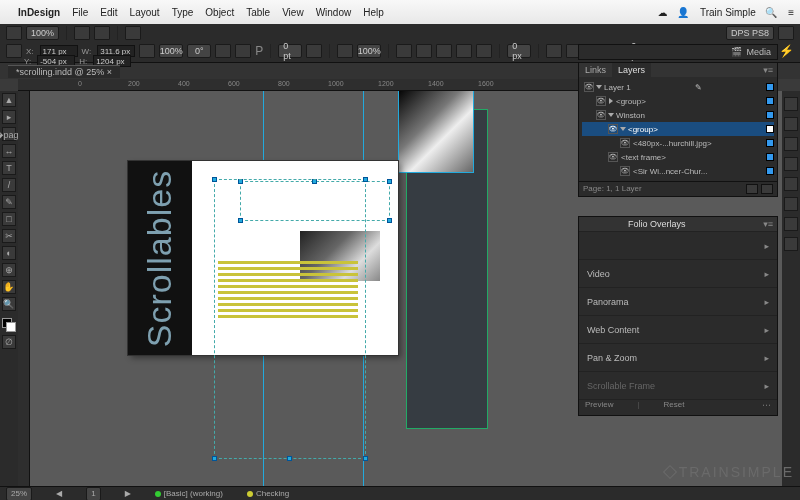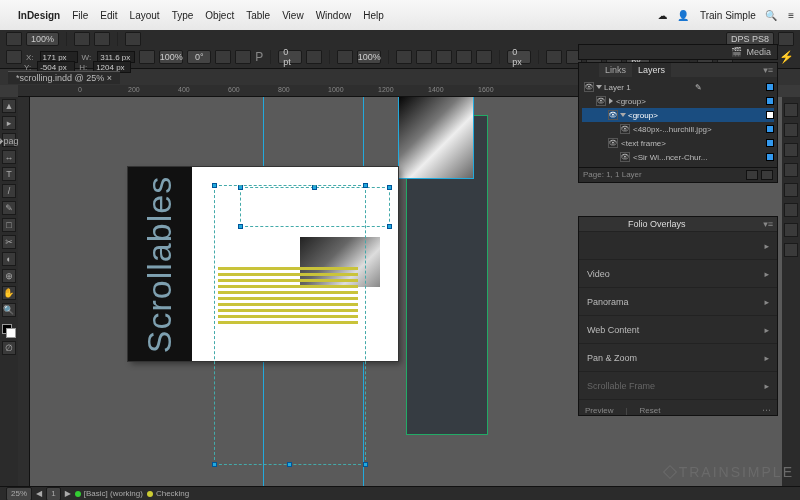--- a/index.html
+++ b/index.html
@@ -1,19 +1,19 @@
 <!DOCTYPE html>
 <html><head>
 <meta charset="utf-8">
 <style>
 * { margin: 0; padding: 0; box-sizing: border-box; font-family: -apple-system, "Helvetica Neue", Arial, sans-serif; }
 body { width: 800px; height: 500px; background: #3a3a3a; color: #ccc; font-size: 9px; overflow: hidden; position: relative; }
 
 
-.mac-menubar { height: 30px; background: linear-gradient(#f8f8f8,#e8e8e8); display: flex; align-items: center; padding: 0 6px; color: #222; font-size: 10px; gap: 12px; }
+.mac-menubar { height: 24px; background: linear-gradient(#f8f8f8,#e8e8e8); display: flex; align-items: center; padding: 0 6px; color: #222; font-size: 10px; gap: 12px; }
 .mac-menubar .apple { font-size: 12px; }
 .mac-menubar .right { margin-left: auto; display: flex; gap: 10px; align-items: center; }
 .mac-menubar .right span { font-size: 10px; }
 
 
 .app-toolbar { background: #2b2b2b; border-bottom: 1px solid #111; }
 .app-toolbar .row { display:flex; align-items:center; height:18px; padding:0 6px; gap:4px; }
 .ctrl { background:#444; border:1px solid #1a1a1a; height:14px; display:inline-flex; align-items:center; padding:0 4px; border-radius:2px; }
 .ctrl.sm { width:24px; justify-content:center; }
 .sep { width:1px; height:14px; background:#222; margin:0 3px; }
@@ -57,53 +57,53 @@
 
 .guides .g { position:absolute; background:#2ad; }
 
 
 .rightdock { width:18px; background:#2b2b2b; display:flex; flex-direction:column; align-items:center; padding-top:6px; gap:6px; }
 .rightdock .d { width:14px; height:14px; background:#3a3a3a; border:1px solid #1a1a1a; }
 
 
 .panels { position:absolute; right:22px; top:62px; width:200px; }
 .panel { background:#2b2b2b; border:1px solid #111; margin-bottom:2px; }
-.panel .tabs { display:flex; background:#333;margin-left:20px; }
+.panel .tabs { display:flex; background:#333; }
 .panel .tabs .tab { padding:2px 6px; font-size:9px; color:#aaa; }
 .panel .tabs .tab.active { background:#2b2b2b; color:#ddd; }
 .panel .body { padding:3px; }
 .layer-row { display:flex; align-items:center; height:14px; gap:3px; font-size:8px; color:#bbb; padding-left:2px; }
 .layer-row.sel { background:#1a4d80; color:#fff; }
 .eye { width:10px; height:10px; border:1px solid #555; font-size:7px; display:flex; align-items:center; justify-content:center; }
 .tw { width:0;height:0;border-top:3px solid transparent;border-bottom:3px solid transparent;border-left:4px solid #aaa; }
 .tw.open { transform:rotate(90deg); }
 .layer-chip { width:8px; height:8px; background:#39e; margin-left:auto; border:1px solid #000; }
 .panel .footer { display:flex; justify-content:space-between; padding:2px 4px; font-size:8px; color:#888; border-top:1px solid #111; }
 .panel .footer .btns { display:flex; gap:3px; }
 .panel .footer .btns .b { width:12px; height:10px; background:#3a3a3a; border:1px solid #111; }
 
 .folio { position:absolute; right:22px; top:216px; width:200px; background:#2b2b2b; border:1px solid #111; }
 .folio .tabs { display:flex; background:#333;padding-left:43px; }
 .folio .tabs .tab { padding:2px 6px; font-size:9px; color:#ddd; }
 .folio .list { }
 .folio .row { height:28px; border-top:1px solid #222; display:flex; align-items:center; justify-content:space-between; padding:0 8px; font-size:9px; color:#bbb; }
 .folio .row.dim { color:#666; }
-.folio .foot { height:16px; border-top:1px solid #222; display:flex; align-items:flex-end; gap:12px; padding:0 6px; font-size:8px; color:#888;}
+.folio .foot { height:16px; border-top:1px solid #222; display:flex; align-items:flex-start; gap:24px; padding:0 6px; font-size:8px; color:#888;}
 .caret { color:#888; font-size:9px; }
 
 
 .media-strip { position:absolute; right:22px; top:44px; width:200px; height:16px; background:#2b2b2b; border:1px solid #111; display:flex; align-items:center; justify-content:flex-end; padding:0 6px; font-size:9px; color:#bbb; gap:4px; }
 
 
 .watermark { position:absolute; left:110px; top:170px; font-family:"Comic Sans MS", cursive; font-size:34px; color:#e4e425; font-weight:bold; text-shadow:1px 1px 0 #a08000; pointer-events:none; }
 .trainsimple { position:absolute; right:6px; bottom:20px; font-size:14px; color:#6a6a6a; letter-spacing:2px; display:flex; align-items:center; gap:4px;}
 .trainsimple .logo { width:10px;height:10px;border:1px solid #6a6a6a; transform:rotate(45deg);}
 
 
-.status { position:absolute; bottom:0; left:0; right:0; height:14px; background:#2b2b2b; border-top:1px solid #111; display:flex; align-items:center; gap:4px; padding:0 6px; font-size:8px; color:#aaa; }
+.status { position:absolute; bottom:0; left:0; right:0; height:14px; background:#2b2b2b; border-top:1px solid #111; display:flex; align-items:center; gap:24px; padding:0 6px; font-size:8px; color:#aaa; }
 .status .chip { display:flex; align-items:center; gap:3px; }
 .dot-g { width:6px;height:6px;background:#3c3;border-radius:50%; }
 .dot-y { width:6px;height:6px;background:#cc3;border-radius:50%; }
 </style>
 </head>
 <body>
 
 <div class="mac-menubar">
   <span class="apple"></span>
   <b>InDesign</b>
@@ -305,20 +305,26 @@
           <span>Layer 1</span>
           <span style="margin-left:auto">✎</span>
           <span class="layer-chip"></span>
         </div>
       <div class="layer-row" style="padding-left:14px">
           <span class="eye">👁</span>
           <span class="tw"></span>
           <span>&lt;group&gt;</span>
           <span class="layer-chip"></span>
         </div>
+      <div class="layer-row" style="padding-left:14px">
+          <span class="eye">👁</span>
+          <span class="tw open"></span>
+          <span>Winston</span>
+          <span class="layer-chip"></span>
+        </div>
       <div class="layer-row sel" style="padding-left:26px">
           <span class="eye">👁</span>
           <span class="tw open"></span>
           <span>&lt;group&gt;</span>
           <span class="layer-chip" style="background:#fff"></span>
         </div>
       <div class="layer-row" style="padding-left:38px">
           <span class="eye">👁</span>
           <span>&lt;480px-...hurchill.jpg&gt;</span>
           <span class="layer-chip"></span>

